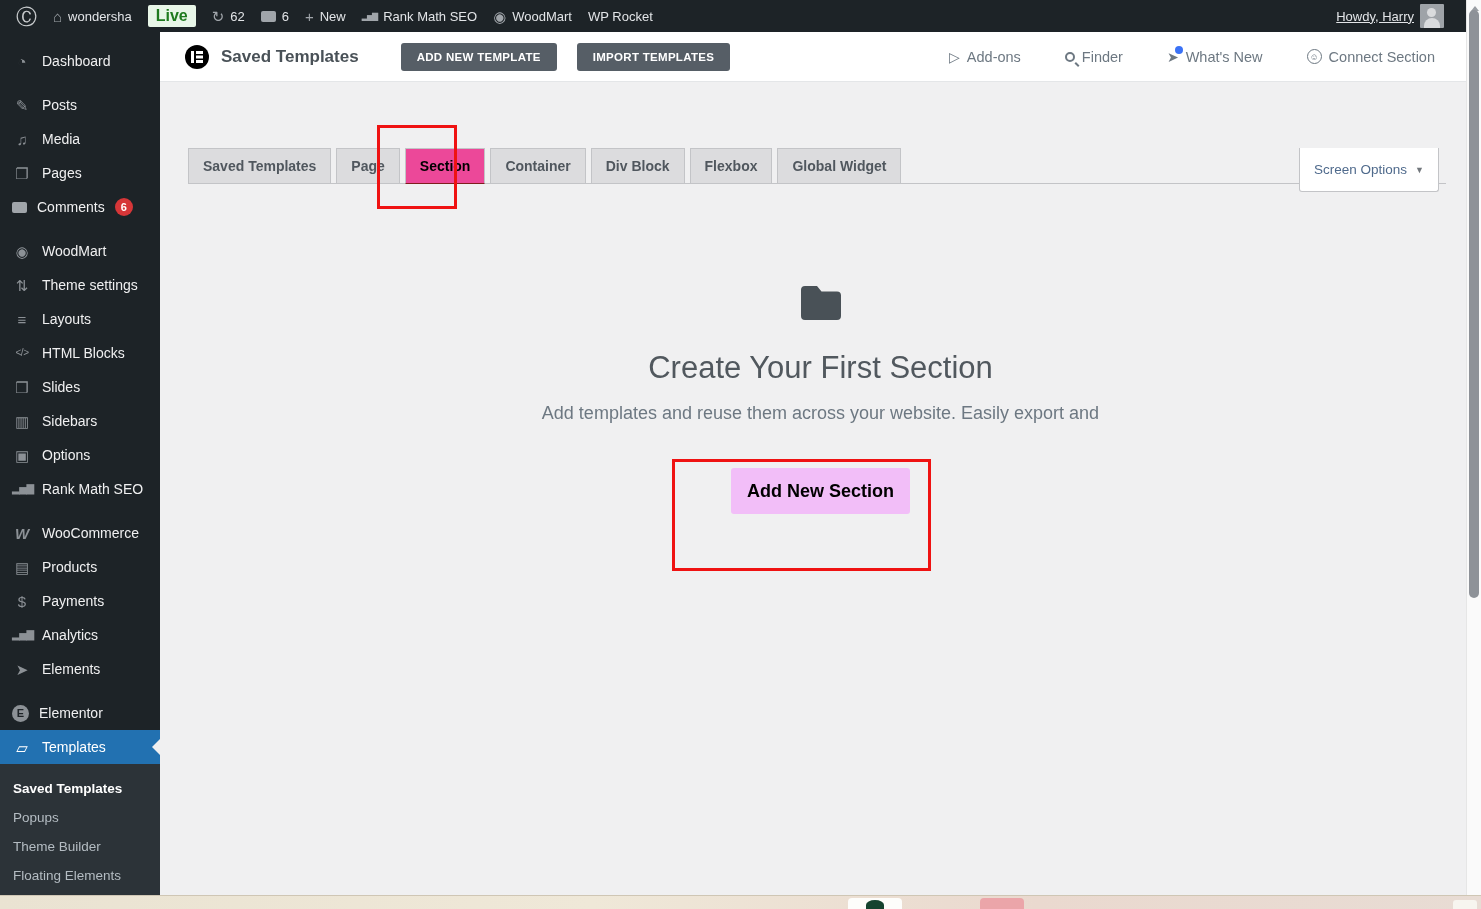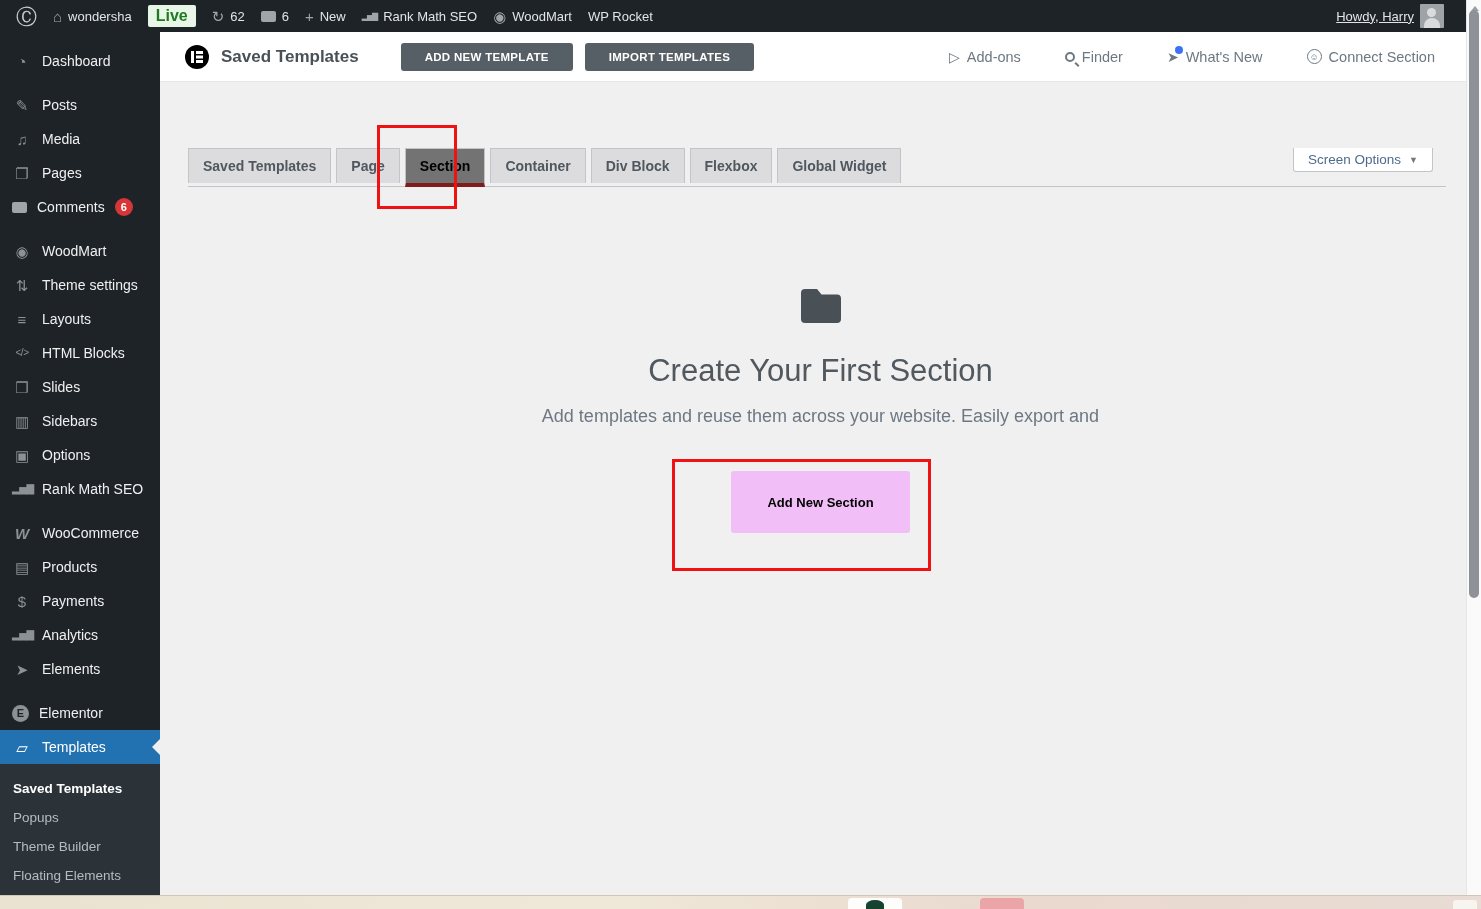--- a/index.html
+++ b/index.html
@@ -49,56 +49,56 @@
   #main { position:absolute; left:160px; top:32px; right:0; bottom:14px; background:#f0f0f1; }
 
   #e-header {
     height:50px; background:#fff; display:flex; align-items:center;
     border-bottom:1px solid #e4e6e8; padding:0 46px 0 25px;
   }
   .e-logo { width:24px; height:24px; border-radius:50%; background:#000; display:flex; align-items:center; justify-content:center; flex:0 0 24px; }
   #e-title { font-size:17px; font-weight:bold; color:#495157; margin-left:12px; }
   .slate-btn {
     background:#565e66; color:#fff; border:none; font-weight:bold; font-size:11.5px;
-    letter-spacing:0.3px; padding:8px 24px; border-radius:3px; cursor:pointer;
+    letter-spacing:0.3px; padding:8px 16px; border-radius:3px; cursor:pointer;
     font-family:"Liberation Sans", sans-serif;
     text-align:center;
   }
   #btn-add-new { margin-left:42px; }
-  #btn-import { margin-left:12px; }
+  #btn-import { margin-left:20px; }
   .h-right { margin-left:auto; display:flex; align-items:center; gap:44px; }
   .h-link { display:flex; align-items:center; gap:7px; color:#6d7882; font-size:14.5px; cursor:pointer; white-space:nowrap; }
   .h-ic { font-size:14px; color:#6d7882; position:relative; line-height:1; }
   .mag { display:inline-block; width:10px; height:10px; border:2px solid #6d7882; border-radius:50%; position:relative; }
   .mag::after { content:""; position:absolute; width:2px; height:5px; background:#6d7882; transform:rotate(-45deg); left:9px; top:8px; }
   .dot-blue { position:absolute; right:-4px; top:-4px; width:8px; height:8px; border-radius:50%; background:#3b72f6; }
   .outline-circle { display:inline-flex; width:15px; height:15px; border:1.5px solid #6d7882; border-radius:50%; align-items:center; justify-content:center; font-size:9px; }
 
   #content { position:relative; height:762px; }
   #screen-options {
-    position:absolute; top:0; right:48px; background:#fff; border:1px solid #c3c4c7; border-top:none;
-    border-radius:0 0 3px 3px; padding:4px 14px; font-size:13.5px; color:#4f6a8c; cursor:pointer;
+    position:absolute; top:0; right:42px; background:#fff; border:1px solid #c3c4c7; border-top:none;
+    border-radius:0 0 3px 3px; padding:14px 14px; font-size:13.5px; color:#4f6a8c; cursor:pointer;
     display:flex; align-items:center; gap:8px;
   }
   #screen-options .arrow { font-size:9px; color:#72777c; }
 
   #tabs-wrap { margin:66px 35px 0 28px; border-bottom:1px solid #c3c4c7; padding-left:0; }
   .nav-tab {
     display:inline-block; background:#dcdcde; border:1px solid #c3c4c7; border-bottom:none;
     color:#50575e; font-size:14px; font-weight:bold; padding:9px 14px; margin:0 5px -1px 0;
     cursor:pointer; white-space:nowrap;
   }
-  .nav-tab.active { background:#737373; color:#000; border-bottom:4px solid #7f1d1d; }
+  .nav-tab.active { background:#ec4899; color:#000; border-bottom:1px solid #7f1d1d; }
 
   #empty { text-align:center; margin-top:98px; }
   #empty-heading { margin-top:24px; font-size:31px; color:#51585e; font-weight:500; }
   .empty-desc { margin-top:14px; font-size:18px; color:#6d7882; line-height:1.45; }
   #add-section-btn {
-    margin-top:42px; width:179px; height:62px; background:#f2bef8; color:#000;
-    border:none; border-radius:3px; font-size:13px; font-weight:bold; cursor:pointer;
+    margin-top:42px; width:179px; height:46px; background:#f2bef8; color:#000;
+    border:none; border-radius:3px; font-size:18px; font-weight:bold; cursor:pointer;
     font-family:"Liberation Sans", sans-serif;
   }
 
   
   .annotation { position:absolute; border:3px solid #ef1212; z-index:60; pointer-events:none; }
   #anno-tab { left:377px; top:125px; width:80px; height:84px; }
   #anno-btn { left:672px; top:459px; width:259px; height:112px; }
 
   
   #scrollbar { position:absolute; right:0; top:0; width:15px; height:895px; background:#fafafa; border-left:1px solid #e6e6e6; z-index:50; }

